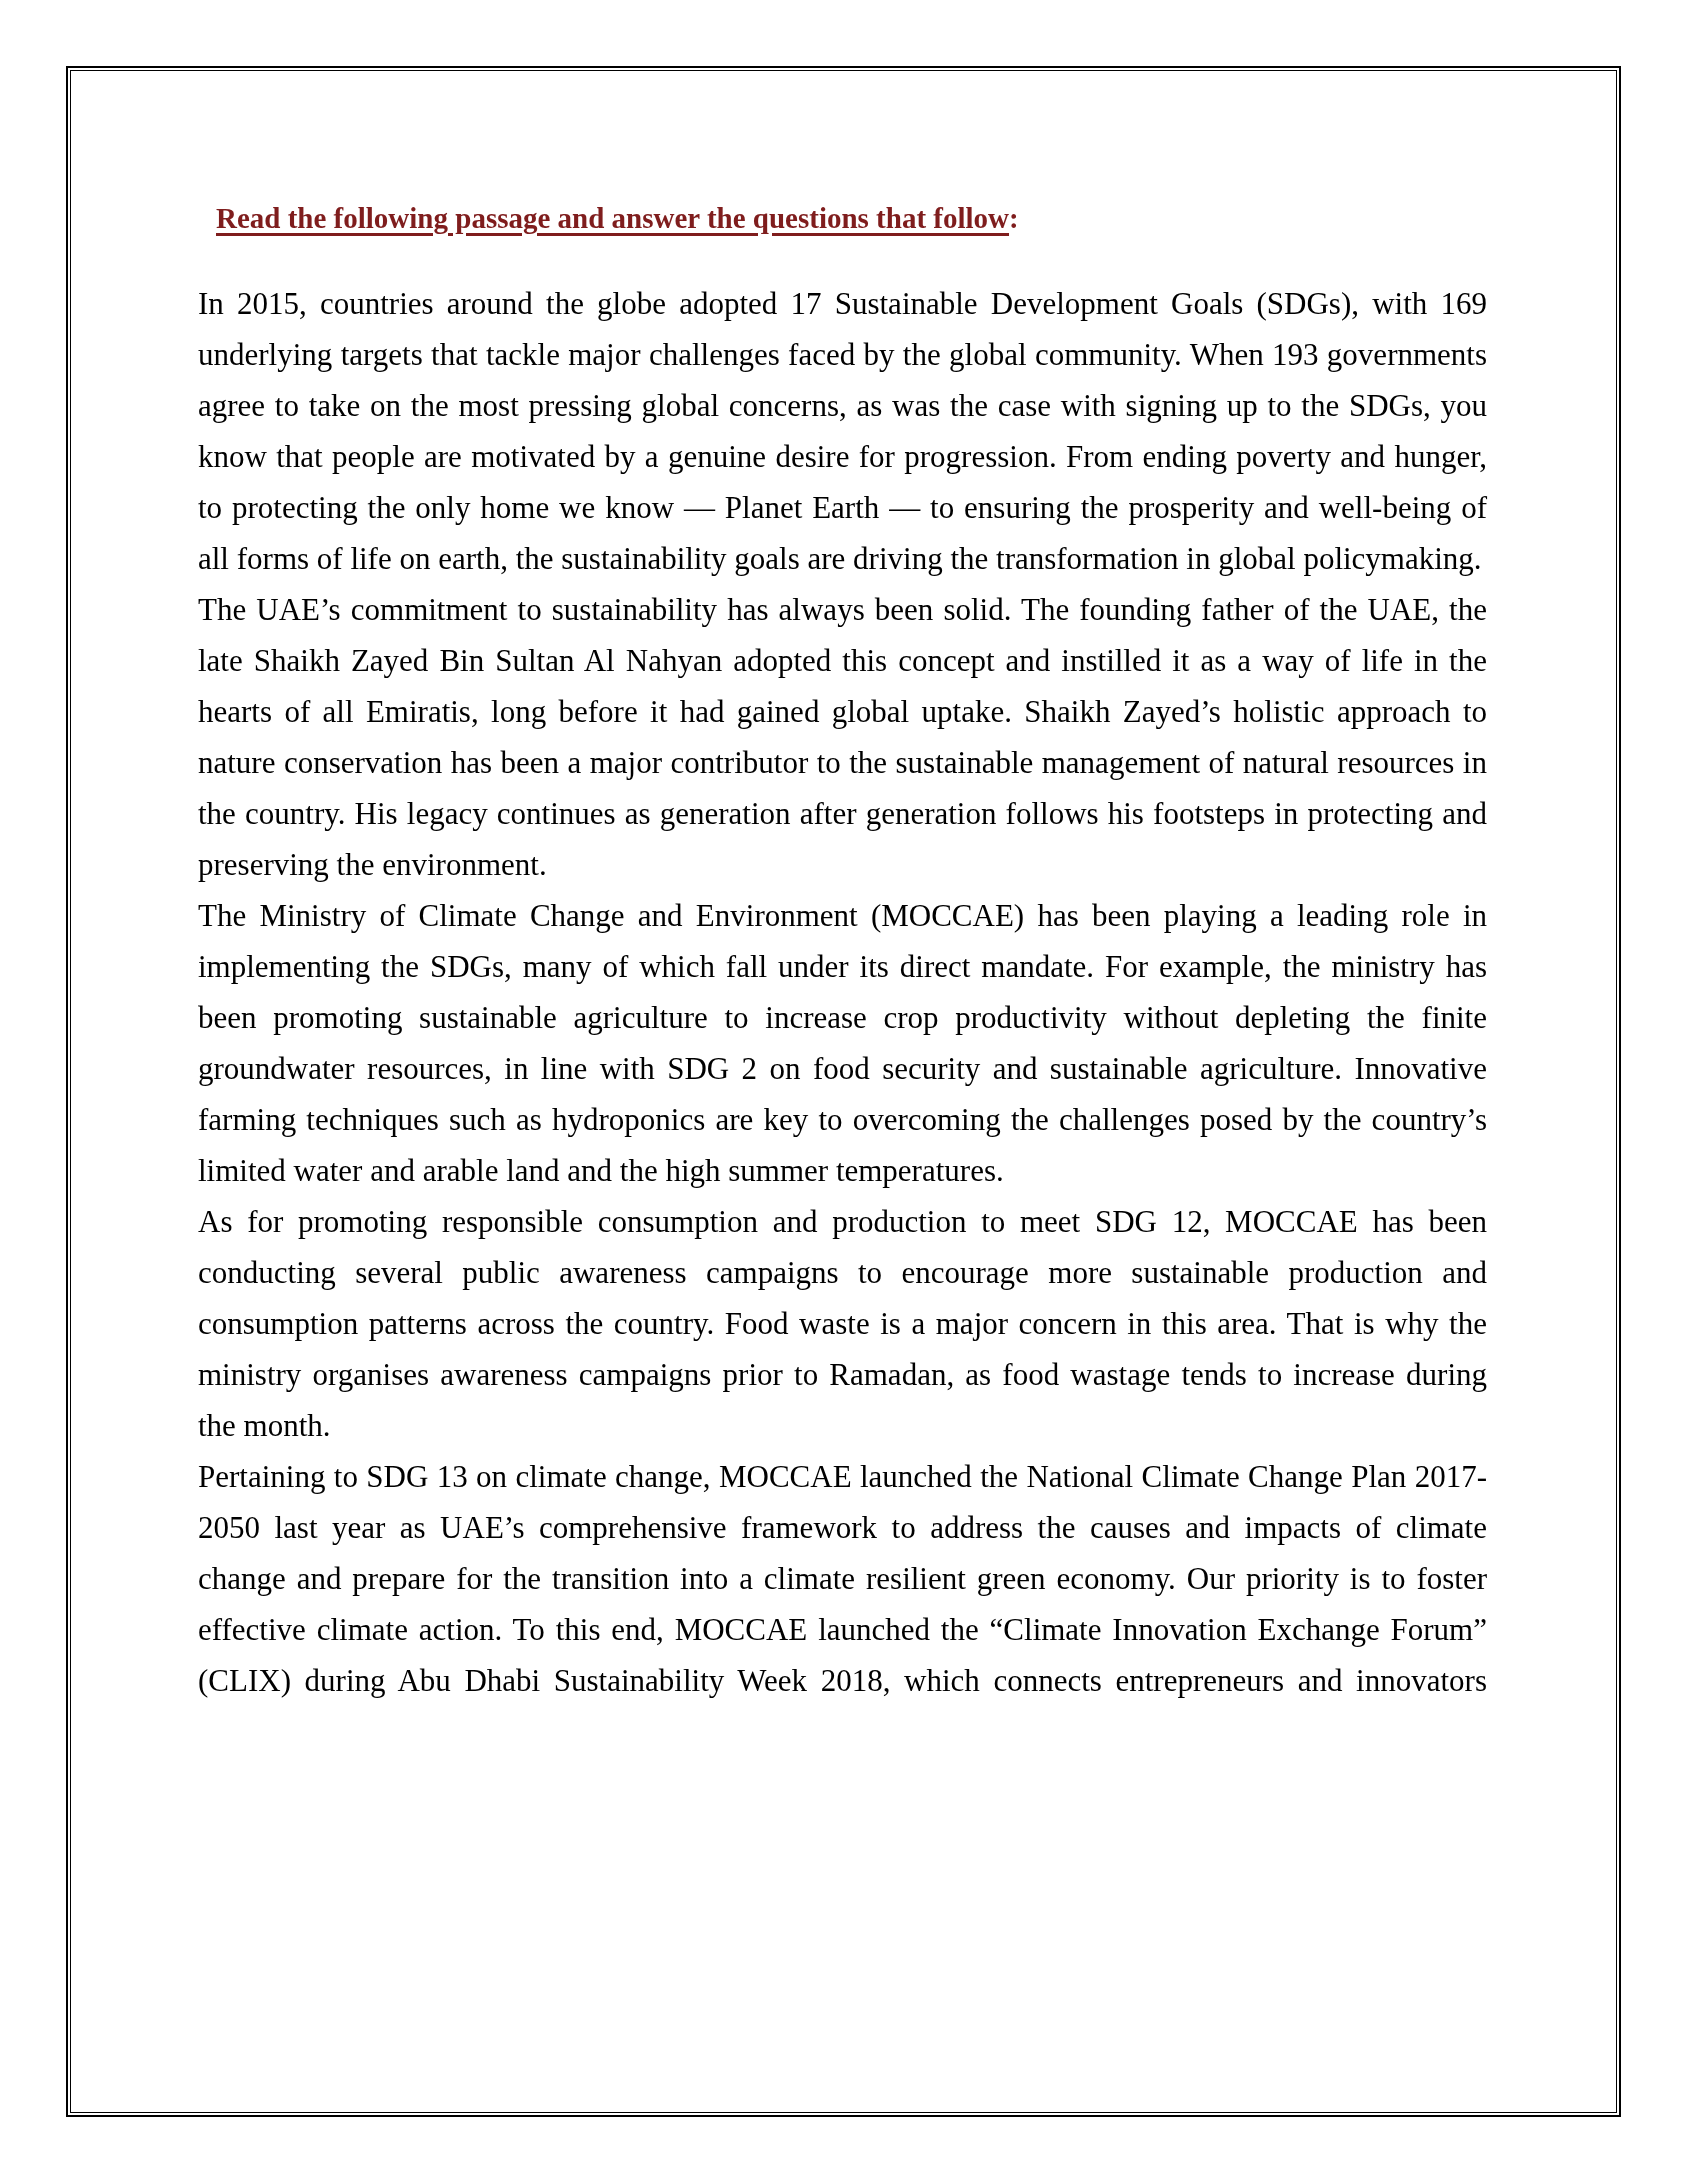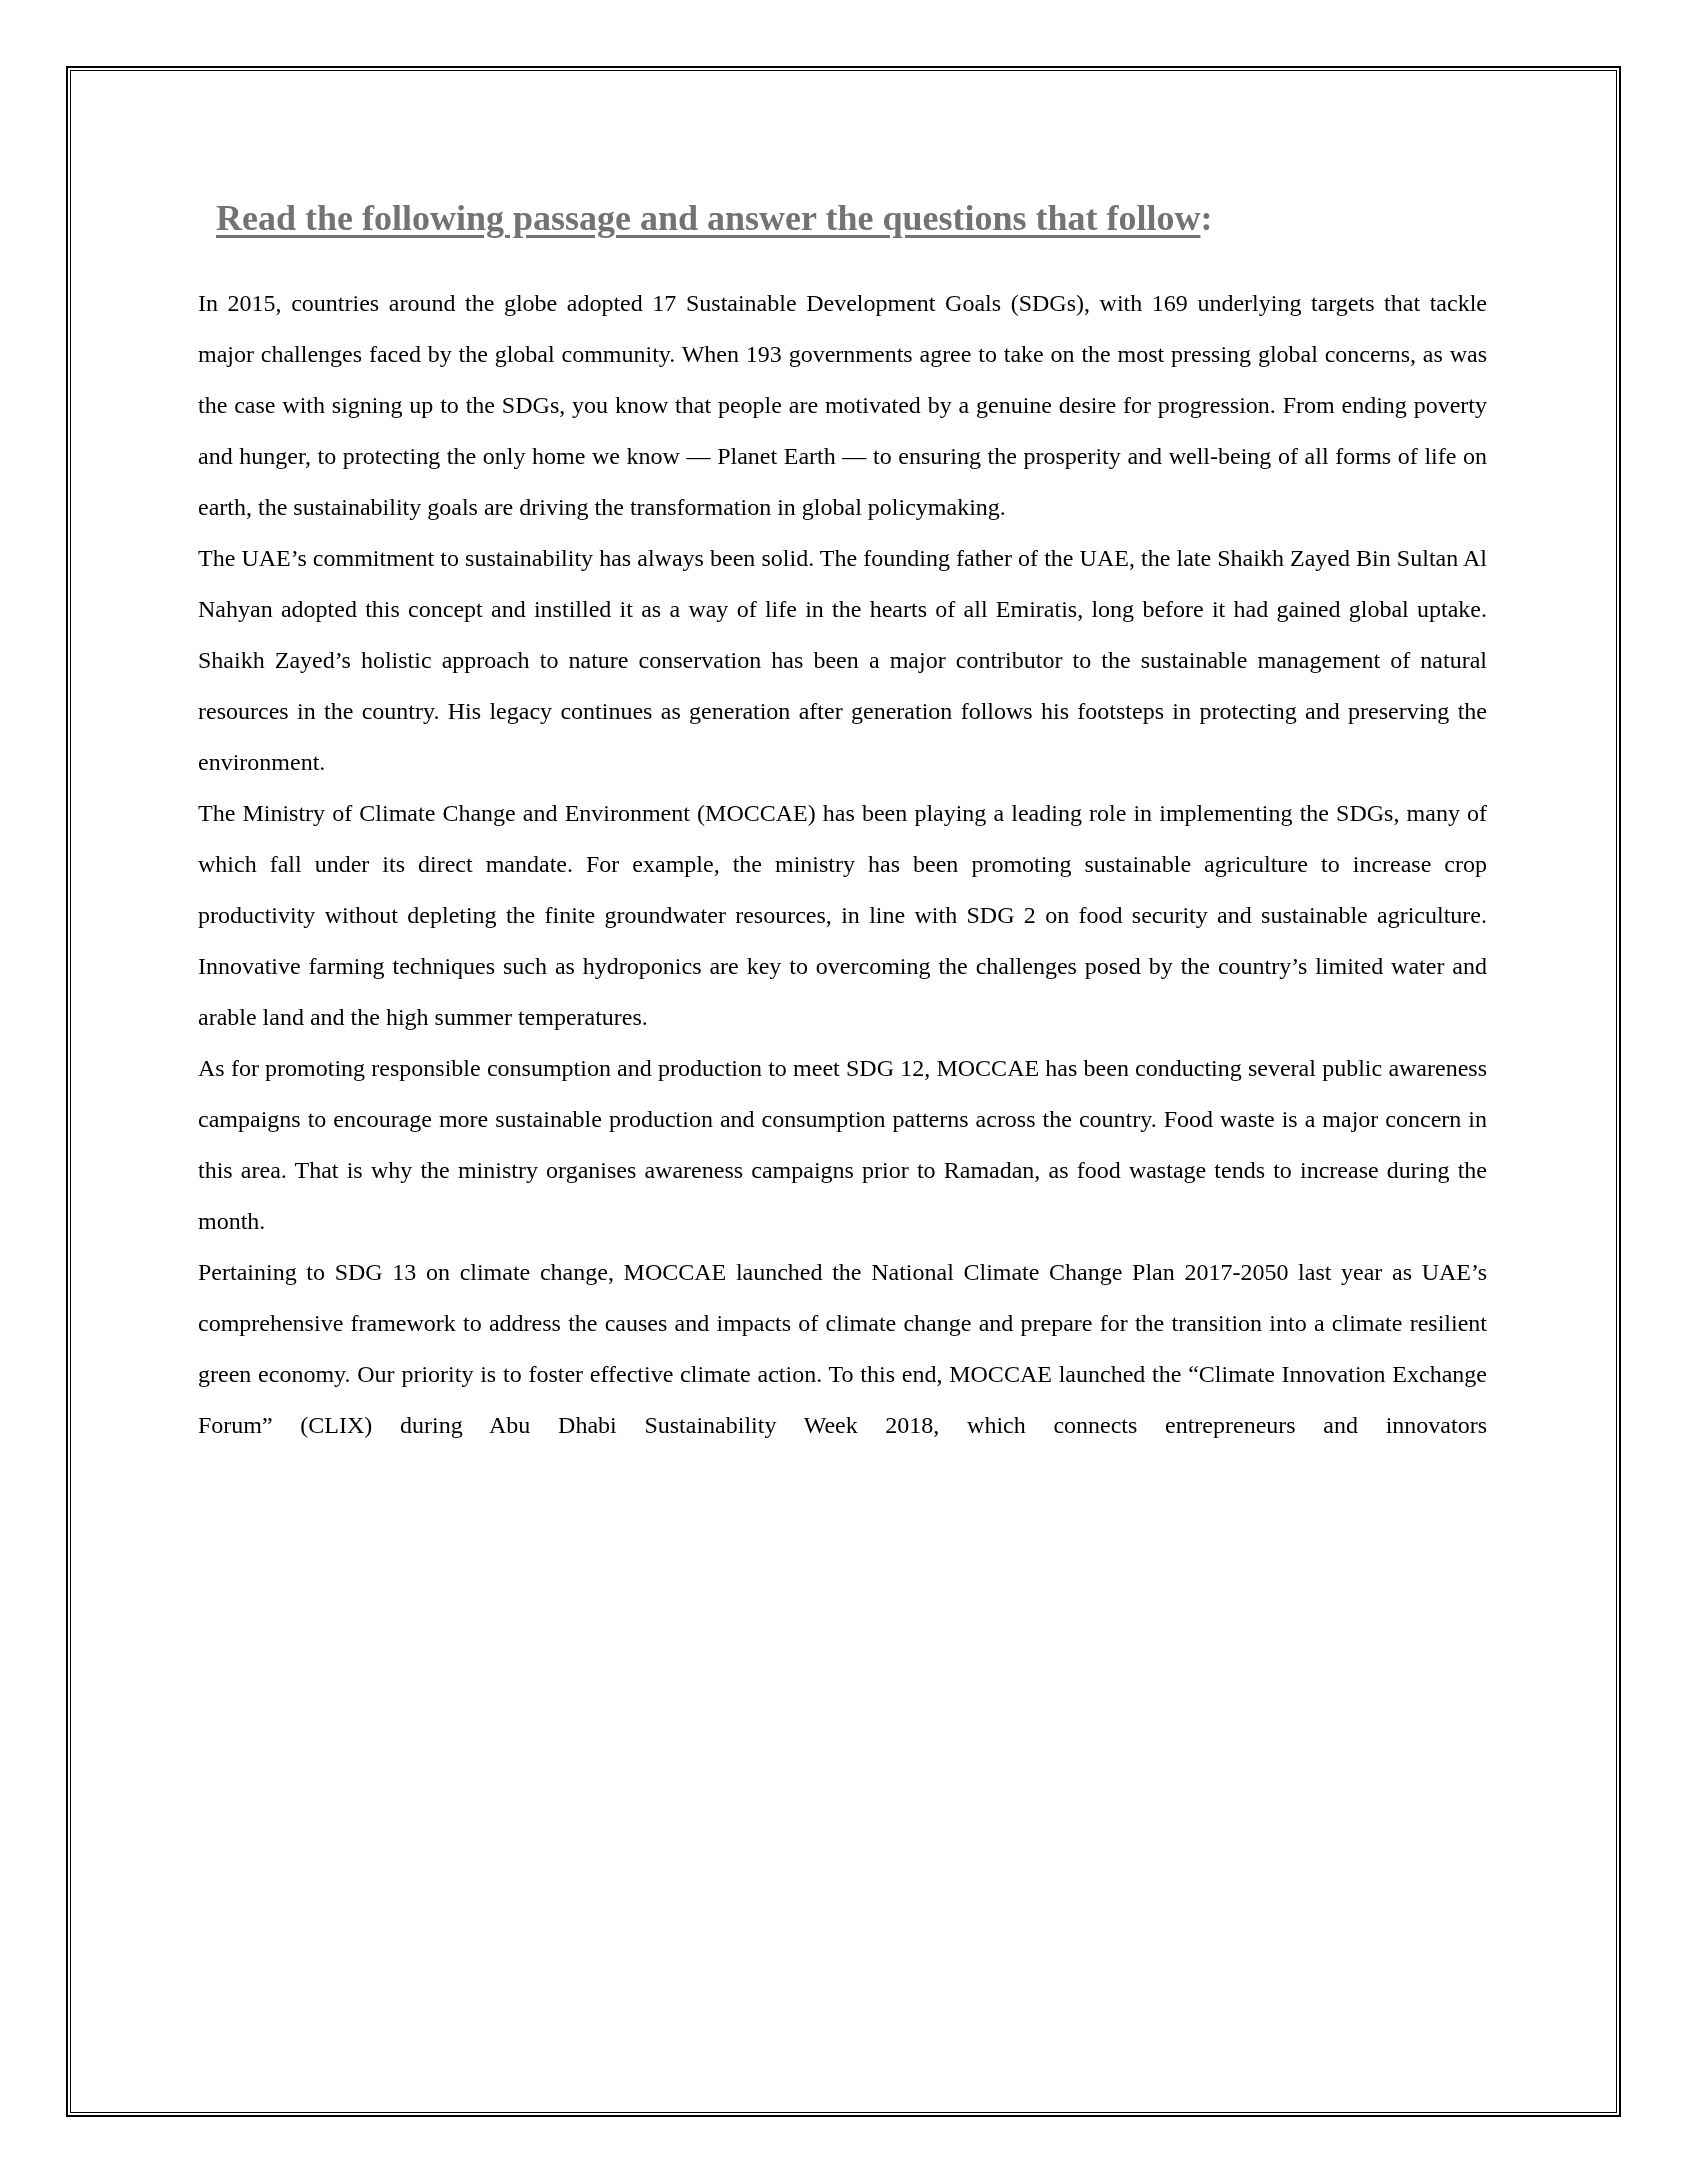--- a/index.html
+++ b/index.html
@@ -7,27 +7,27 @@
   .page-border-outer {
     position: absolute; left: 66px; top: 66px; width: 1555px; height: 2051px;
     border: 2px solid #000; box-sizing: border-box;
   }
   .page-border-inner {
     position: absolute; left: 70px; top: 70px; width: 1547px; height: 2043px;
     border: 1.3px solid #000; box-sizing: border-box;
   }
   .heading {
     position: absolute; left: 216px; top: 198px;
-    font-family: "Liberation Serif", serif; font-weight: bold; font-size: 36px;
-    line-height: 41px; color: #737373; white-space: nowrap;
+    font-family: "Liberation Serif", serif; font-weight: bold; font-size: 29px;
+    line-height: 41px; color: #7f1d1d; white-space: nowrap;
   }
   .heading .u { text-decoration: underline; text-decoration-thickness: 2.6px; text-underline-offset: 4.6px; }
   .passage {
     position: absolute; left: 198px; top: 278px; width: 1289px;
-    font-family: "Liberation Serif", serif; font-size: 24px; line-height: 51px;
+    font-family: "Liberation Serif", serif; font-size: 31px; line-height: 51px;
     color: #000; text-align: justify;
   }
   .passage p { margin: 0; }
 </style>
 </head>
 <body>
 
 <div class="page-border-outer"></div>
 <div class="page-border-inner"></div>
 

